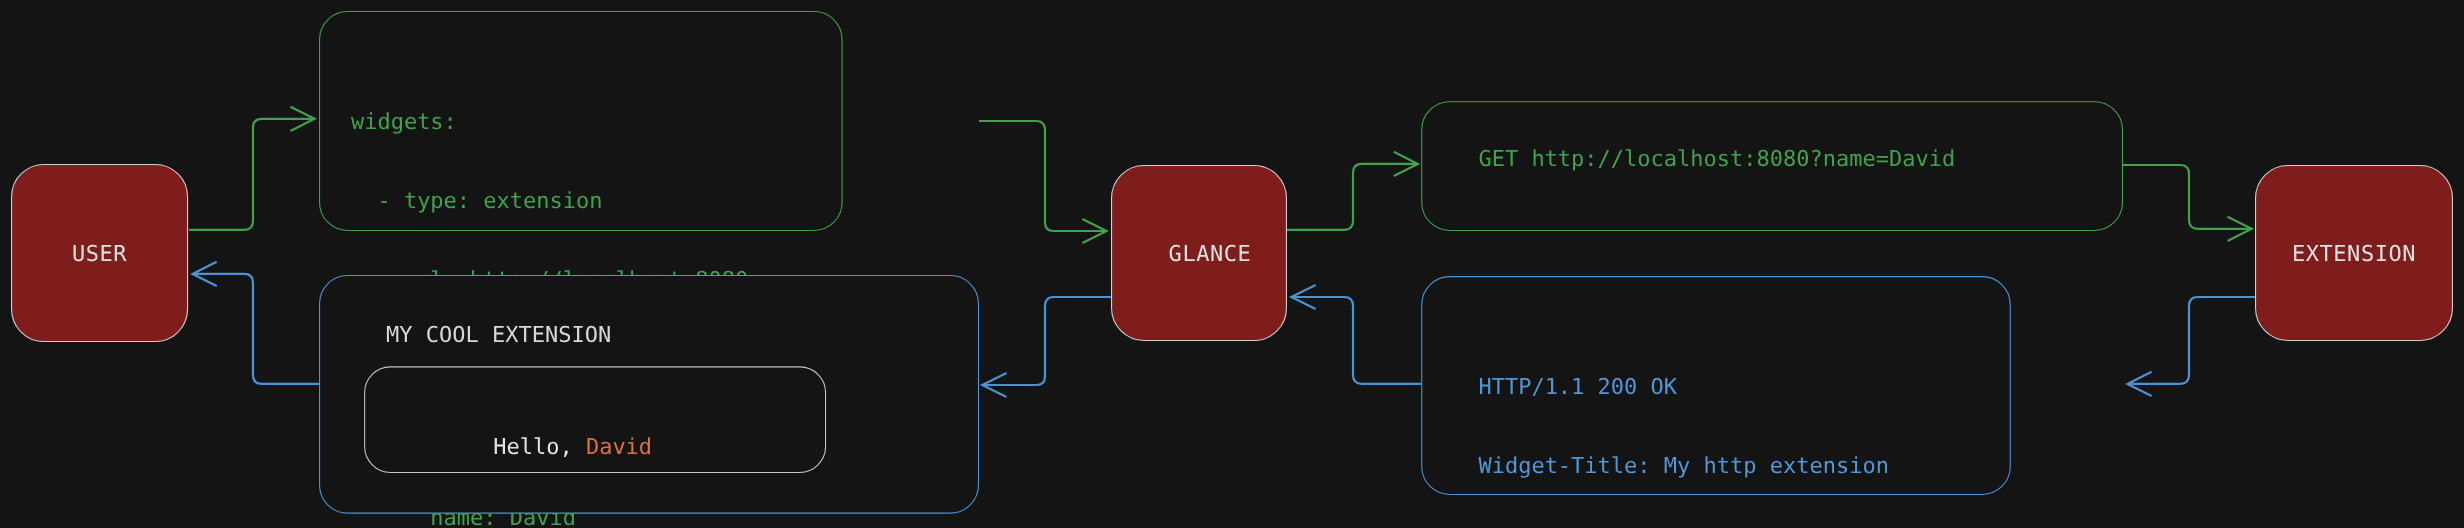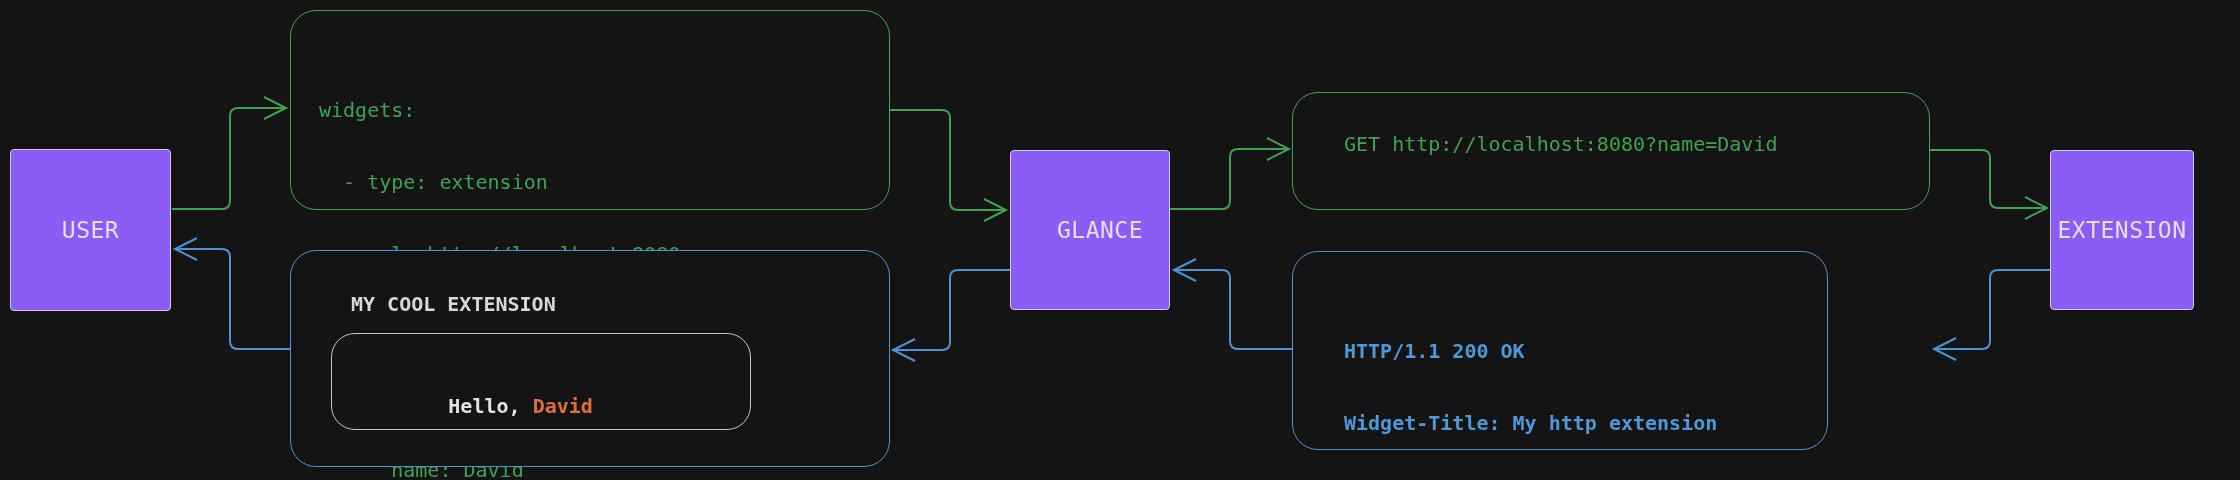--- a/index.html
+++ b/index.html
@@ -24,45 +24,44 @@
   .wires path {
     fill: none;
     stroke-width: 2;
   }
   .wire-green { stroke: #3fa34d; }
   .wire-blue  { stroke: #4a93d6; }
 
   .node {
     position: absolute;
     border: 1.5px solid #cfcfcf;
-    border-radius: 4px;
+    border-radius: 30px;
     display: flex;
     align-items: center;
     justify-content: center;
     color: #e2e2e2;
-    font-size: 23px;
+    font-size: 20px;
     letter-spacing: 0.5px;
     box-sizing: border-box;
-    background: #8b5cf6;
+    background: #7f1d1d;
   }
   .codebox {
     position: absolute;
     border-radius: 26px;
     box-sizing: border-box;
     background: #141414;
     font-size: 20px;
   }
   .codebox.green {
     border: 1.5px solid #3fa34d;
     color: #3fa34d;
   }
   .codebox.blue {
     border: 1.5px solid #4a93d6;
     color: #4f97d7;
-    font-weight: bold;
   }
   .codeblock {
     position: absolute;
     white-space: pre;
   }
   .code-line {
     height: 24px;
     line-height: 24px;
     white-space: pre;
   }
@@ -93,23 +92,23 @@
     line-height: 24px;
     white-space: pre;
     font-size: 20px;
   }
   .greeting .prefix { color: #e2e2e2; }
   .greeting .name   { color: #e0703a; }
 
   
   #node-user      { left: 10px;   top: 149px; width: 161px; height: 162px; }
   #node-glance    { left: 1010px; top: 150px; width: 160px; height: 160px; padding-left: 20px; }
-  #node-extension { left: 2050px; top: 150px; width: 144px; height: 160px; }
+  #node-extension { left: 2050px; top: 150px; width: 180px; height: 160px; }
 
-  #config-box   { left: 290px;  top: 10px;  width: 600px; height: 200px; }
+  #config-box   { left: 290px;  top: 10px;  width: 476px; height: 200px; }
   #config-code  { left: 28px;   top: 39px;  }
 
   #request-box  { left: 1292px; top: 92px;  width: 638px; height: 118px; }
   #request-text { left: 51px;   top: 39px;  }
 
   #response-box  { left: 1292px; top: 251px; width: 536px; height: 199px; }
   #response-code { left: 51px;   top: 39px;  }
 
   #widget-box     { left: 290px; top: 250px; width: 600px; height: 217px; }
   #widget-heading { left: 60px;  top: 41px;  }

